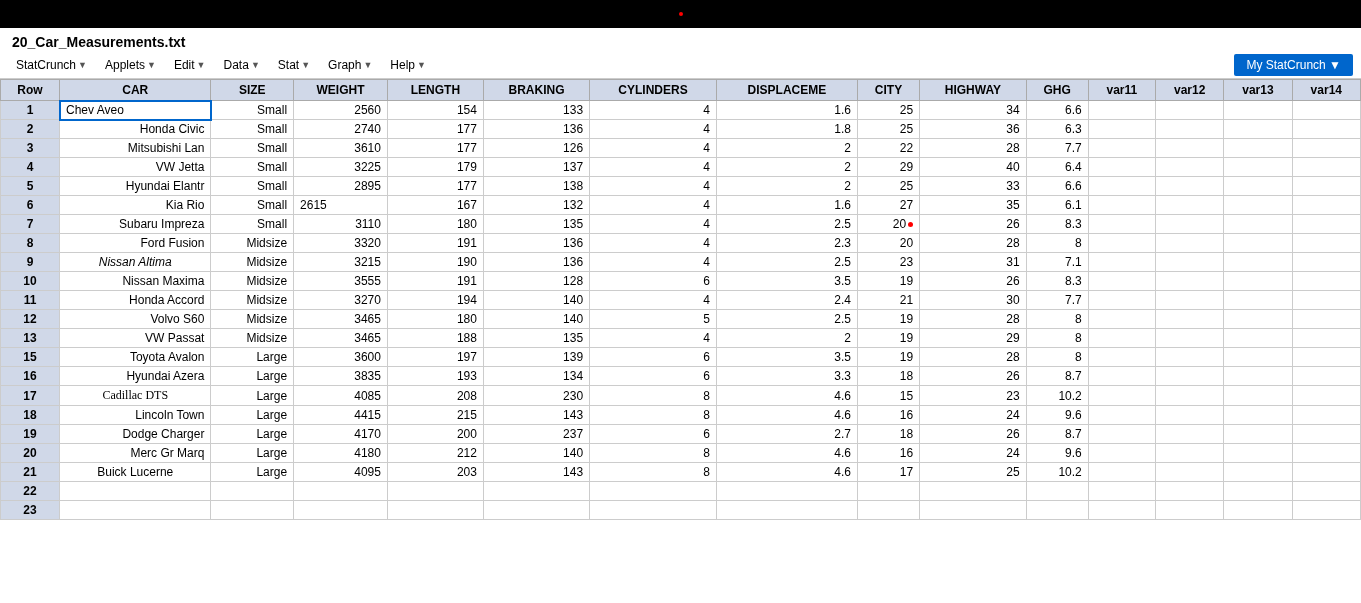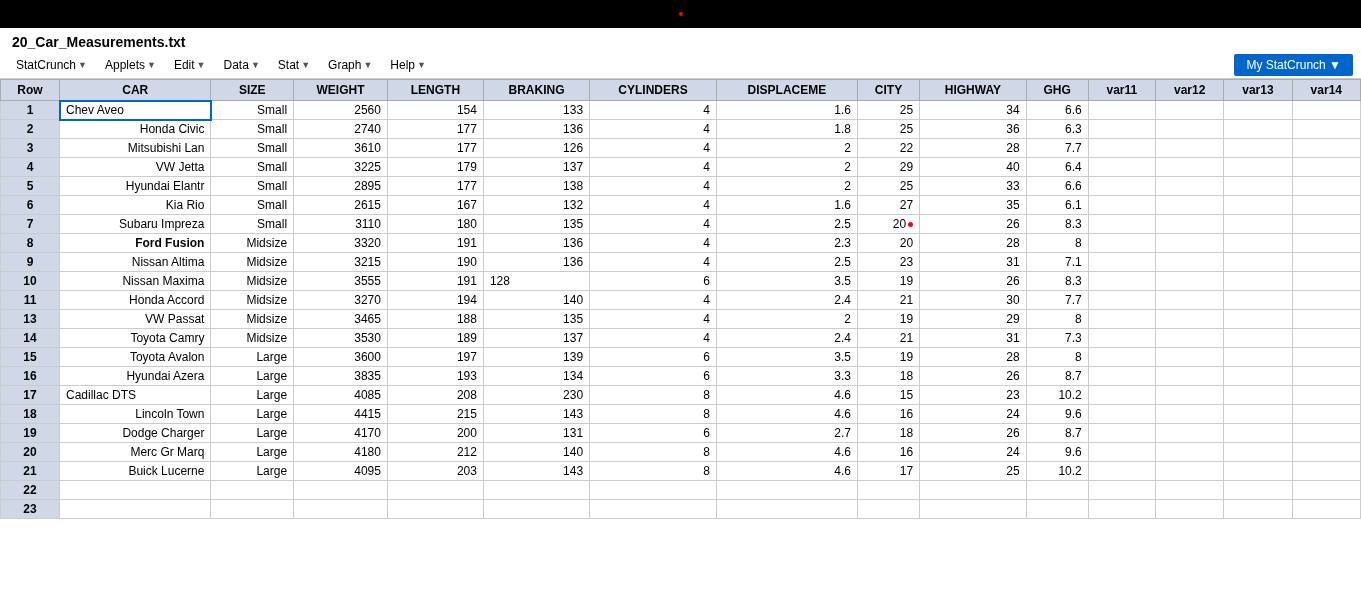--- a/index.html
+++ b/index.html
@@ -270,21 +270,21 @@
           <td style="text-align: right;">6.6</td>
           <td></td>
           <td></td>
           <td></td>
           <td></td>
         </tr>
         <tr>
           <td class="row-num">6</td>
           <td style="text-align: right;">Kia Rio</td>
           <td style="text-align: right;">Small</td>
-          <td style="text-align: right;">2615</td>
+          <td style="text-align: left;">2615</td>
           <td style="text-align: right;">167</td>
           <td style="text-align: right;">132</td>
           <td style="text-align: right;">4</td>
           <td style="text-align: right;">1.6</td>
           <td style="text-align: right;">27</td>
           <td style="text-align: right;">35</td>
           <td style="text-align: right;">6.1</td>
           <td></td>
           <td></td>
           <td></td>
@@ -302,59 +302,59 @@
           <td style="text-align: right;">20<span class="red-dot"></span></td>
           <td style="text-align: right;">26</td>
           <td style="text-align: right;">8.3</td>
           <td></td>
           <td></td>
           <td></td>
           <td></td>
         </tr>
         <tr>
           <td class="row-num">8</td>
-          <td style="text-align: right; font-weight: bold;">Ford Fusion</td>
+          <td style="text-align: right;">Ford Fusion</td>
           <td style="text-align: right;">Midsize</td>
           <td style="text-align: right;">3320</td>
           <td style="text-align: right;">191</td>
           <td style="text-align: right;">136</td>
           <td style="text-align: right;">4</td>
           <td style="text-align: right;">2.3</td>
           <td style="text-align: right;">20</td>
           <td style="text-align: right;">28</td>
           <td style="text-align: right;">8</td>
           <td></td>
           <td></td>
           <td></td>
           <td></td>
         </tr>
         <tr>
           <td class="row-num">9</td>
-          <td style="text-align: right;">Nissan Altima</td>
+          <td style="text-align: center; font-style: italic;">Nissan Altima</td>
           <td style="text-align: right;">Midsize</td>
           <td style="text-align: right;">3215</td>
           <td style="text-align: right;">190</td>
           <td style="text-align: right;">136</td>
           <td style="text-align: right;">4</td>
           <td style="text-align: right;">2.5</td>
           <td style="text-align: right;">23</td>
           <td style="text-align: right;">31</td>
           <td style="text-align: right;">7.1</td>
           <td></td>
           <td></td>
           <td></td>
           <td></td>
         </tr>
         <tr>
           <td class="row-num">10</td>
           <td style="text-align: right; margin-left: 23px;">Nissan Maxima</td>
           <td style="text-align: right;">Midsize</td>
           <td style="text-align: right;">3555</td>
           <td style="text-align: right;">191</td>
-          <td style="text-align: left;">128</td>
+          <td style="text-align: right;">128</td>
           <td style="text-align: right;">6</td>
           <td style="text-align: right;">3.5</td>
           <td style="text-align: right;">19</td>
           <td style="text-align: right;">26</td>
           <td style="text-align: right;">8.3</td>
           <td></td>
           <td></td>
           <td></td>
           <td></td>
         </tr>
@@ -369,48 +369,48 @@
           <td style="text-align: right;">2.4</td>
           <td style="text-align: right;">21</td>
           <td style="text-align: right;">30</td>
           <td style="text-align: right;">7.7</td>
           <td></td>
           <td></td>
           <td></td>
           <td></td>
         </tr>
         <tr>
+          <td class="row-num">12</td>
+          <td style="text-align: right;">Volvo S60</td>
+          <td style="text-align: right;">Midsize</td>
+          <td style="text-align: right;">3465</td>
+          <td style="text-align: right;">180</td>
+          <td style="text-align: right;">140</td>
+          <td style="text-align: right;">5</td>
+          <td style="text-align: right;">2.5</td>
+          <td style="text-align: right;">19</td>
+          <td style="text-align: right;">28</td>
+          <td style="text-align: right;">8</td>
+          <td></td>
+          <td></td>
+          <td></td>
+          <td></td>
+        </tr>
+        <tr>
           <td class="row-num">13</td>
           <td style="text-align: right;">VW Passat</td>
           <td style="text-align: right;">Midsize</td>
           <td style="text-align: right;">3465</td>
           <td style="text-align: right;">188</td>
           <td style="text-align: right;">135</td>
           <td style="text-align: right;">4</td>
           <td style="text-align: right;">2</td>
           <td style="text-align: right;">19</td>
           <td style="text-align: right;">29</td>
           <td style="text-align: right;">8</td>
-          <td></td>
-          <td></td>
-          <td></td>
-          <td></td>
-        </tr>
-        <tr>
-          <td class="row-num">14</td>
-          <td style="text-align: right;">Toyota Camry</td>
-          <td style="text-align: right;">Midsize</td>
-          <td style="text-align: right;">3530</td>
-          <td style="text-align: right;">189</td>
-          <td style="text-align: right;">137</td>
-          <td style="text-align: right;">4</td>
-          <td style="text-align: right;">2.4</td>
-          <td style="text-align: right;">21</td>
-          <td style="text-align: right;">31</td>
-          <td style="text-align: right;">7.3</td>
           <td></td>
           <td></td>
           <td></td>
           <td></td>
         </tr>
         <tr>
           <td class="row-num">15</td>
           <td style="text-align: right;">Toyota Avalon</td>
           <td style="text-align: right;">Large</td>
           <td style="text-align: right;">3600</td>
@@ -438,21 +438,21 @@
           <td style="text-align: right;">18</td>
           <td style="text-align: right;">26</td>
           <td style="text-align: right;">8.7</td>
           <td></td>
           <td></td>
           <td></td>
           <td></td>
         </tr>
         <tr>
           <td class="row-num">17</td>
-          <td style="text-align: left;">Cadillac DTS</td>
+          <td style="text-align: center; font-family: Liberation Serif, serif;">Cadillac DTS</td>
           <td style="text-align: right;">Large</td>
           <td style="text-align: right;">4085</td>
           <td style="text-align: right;">208</td>
           <td style="text-align: right;">230</td>
           <td style="text-align: right;">8</td>
           <td style="text-align: right;">4.6</td>
           <td style="text-align: right;">15</td>
           <td style="text-align: right;">23</td>
           <td style="text-align: right;">10.2</td>
           <td></td>
@@ -476,21 +476,21 @@
           <td></td>
           <td></td>
           <td></td>
         </tr>
         <tr>
           <td class="row-num">19</td>
           <td style="text-align: right;">Dodge Charger</td>
           <td style="text-align: right;">Large</td>
           <td style="text-align: right;">4170</td>
           <td style="text-align: right;">200</td>
-          <td style="text-align: right;">131</td>
+          <td style="text-align: right;">237</td>
           <td style="text-align: right;">6</td>
           <td style="text-align: right;">2.7</td>
           <td style="text-align: right;">18</td>
           <td style="text-align: right;">26</td>
           <td style="text-align: right;">8.7</td>
           <td></td>
           <td></td>
           <td></td>
           <td></td>
         </tr>
@@ -506,21 +506,21 @@
           <td style="text-align: right;">16</td>
           <td style="text-align: right;">24</td>
           <td style="text-align: right;">9.6</td>
           <td></td>
           <td></td>
           <td></td>
           <td></td>
         </tr>
         <tr>
           <td class="row-num">21</td>
-          <td style="text-align: right;">Buick Lucerne</td>
+          <td style="text-align: center;">Buick Lucerne</td>
           <td style="text-align: right;">Large</td>
           <td style="text-align: right;">4095</td>
           <td style="text-align: right;">203</td>
           <td style="text-align: right;">143</td>
           <td style="text-align: right;">8</td>
           <td style="text-align: right;">4.6</td>
           <td style="text-align: right;">17</td>
           <td style="text-align: right;">25</td>
           <td style="text-align: right;">10.2</td>
           <td></td>

